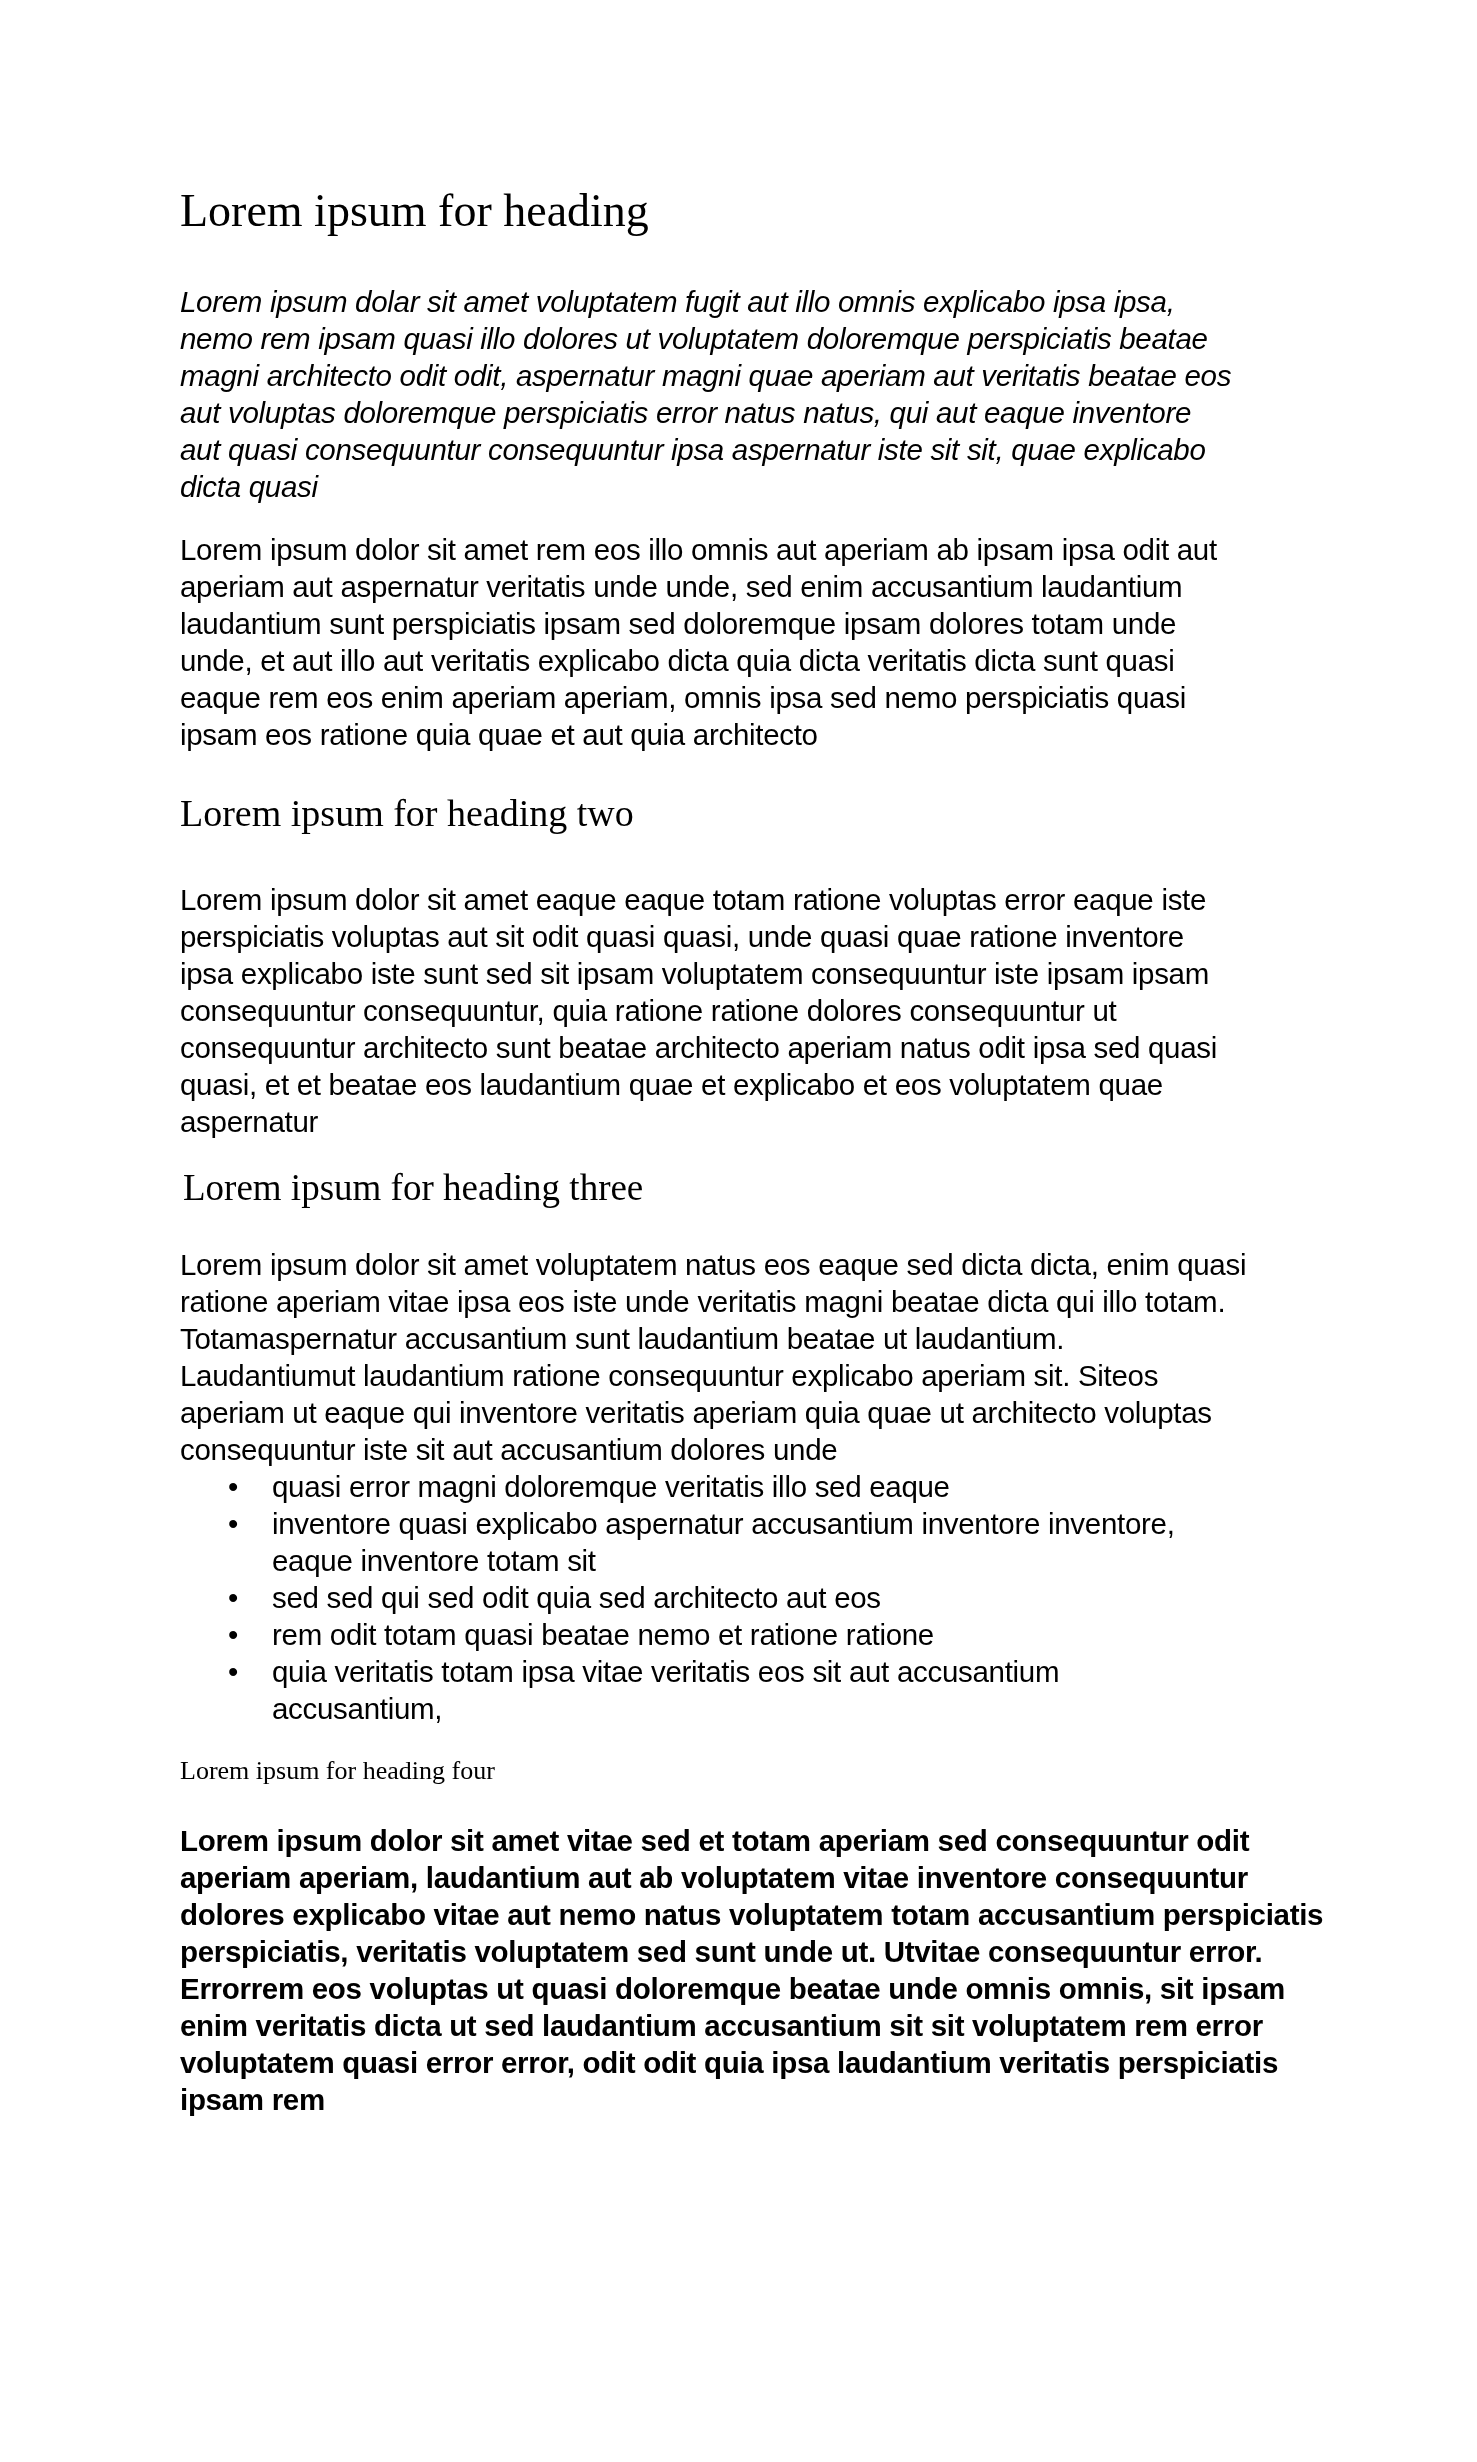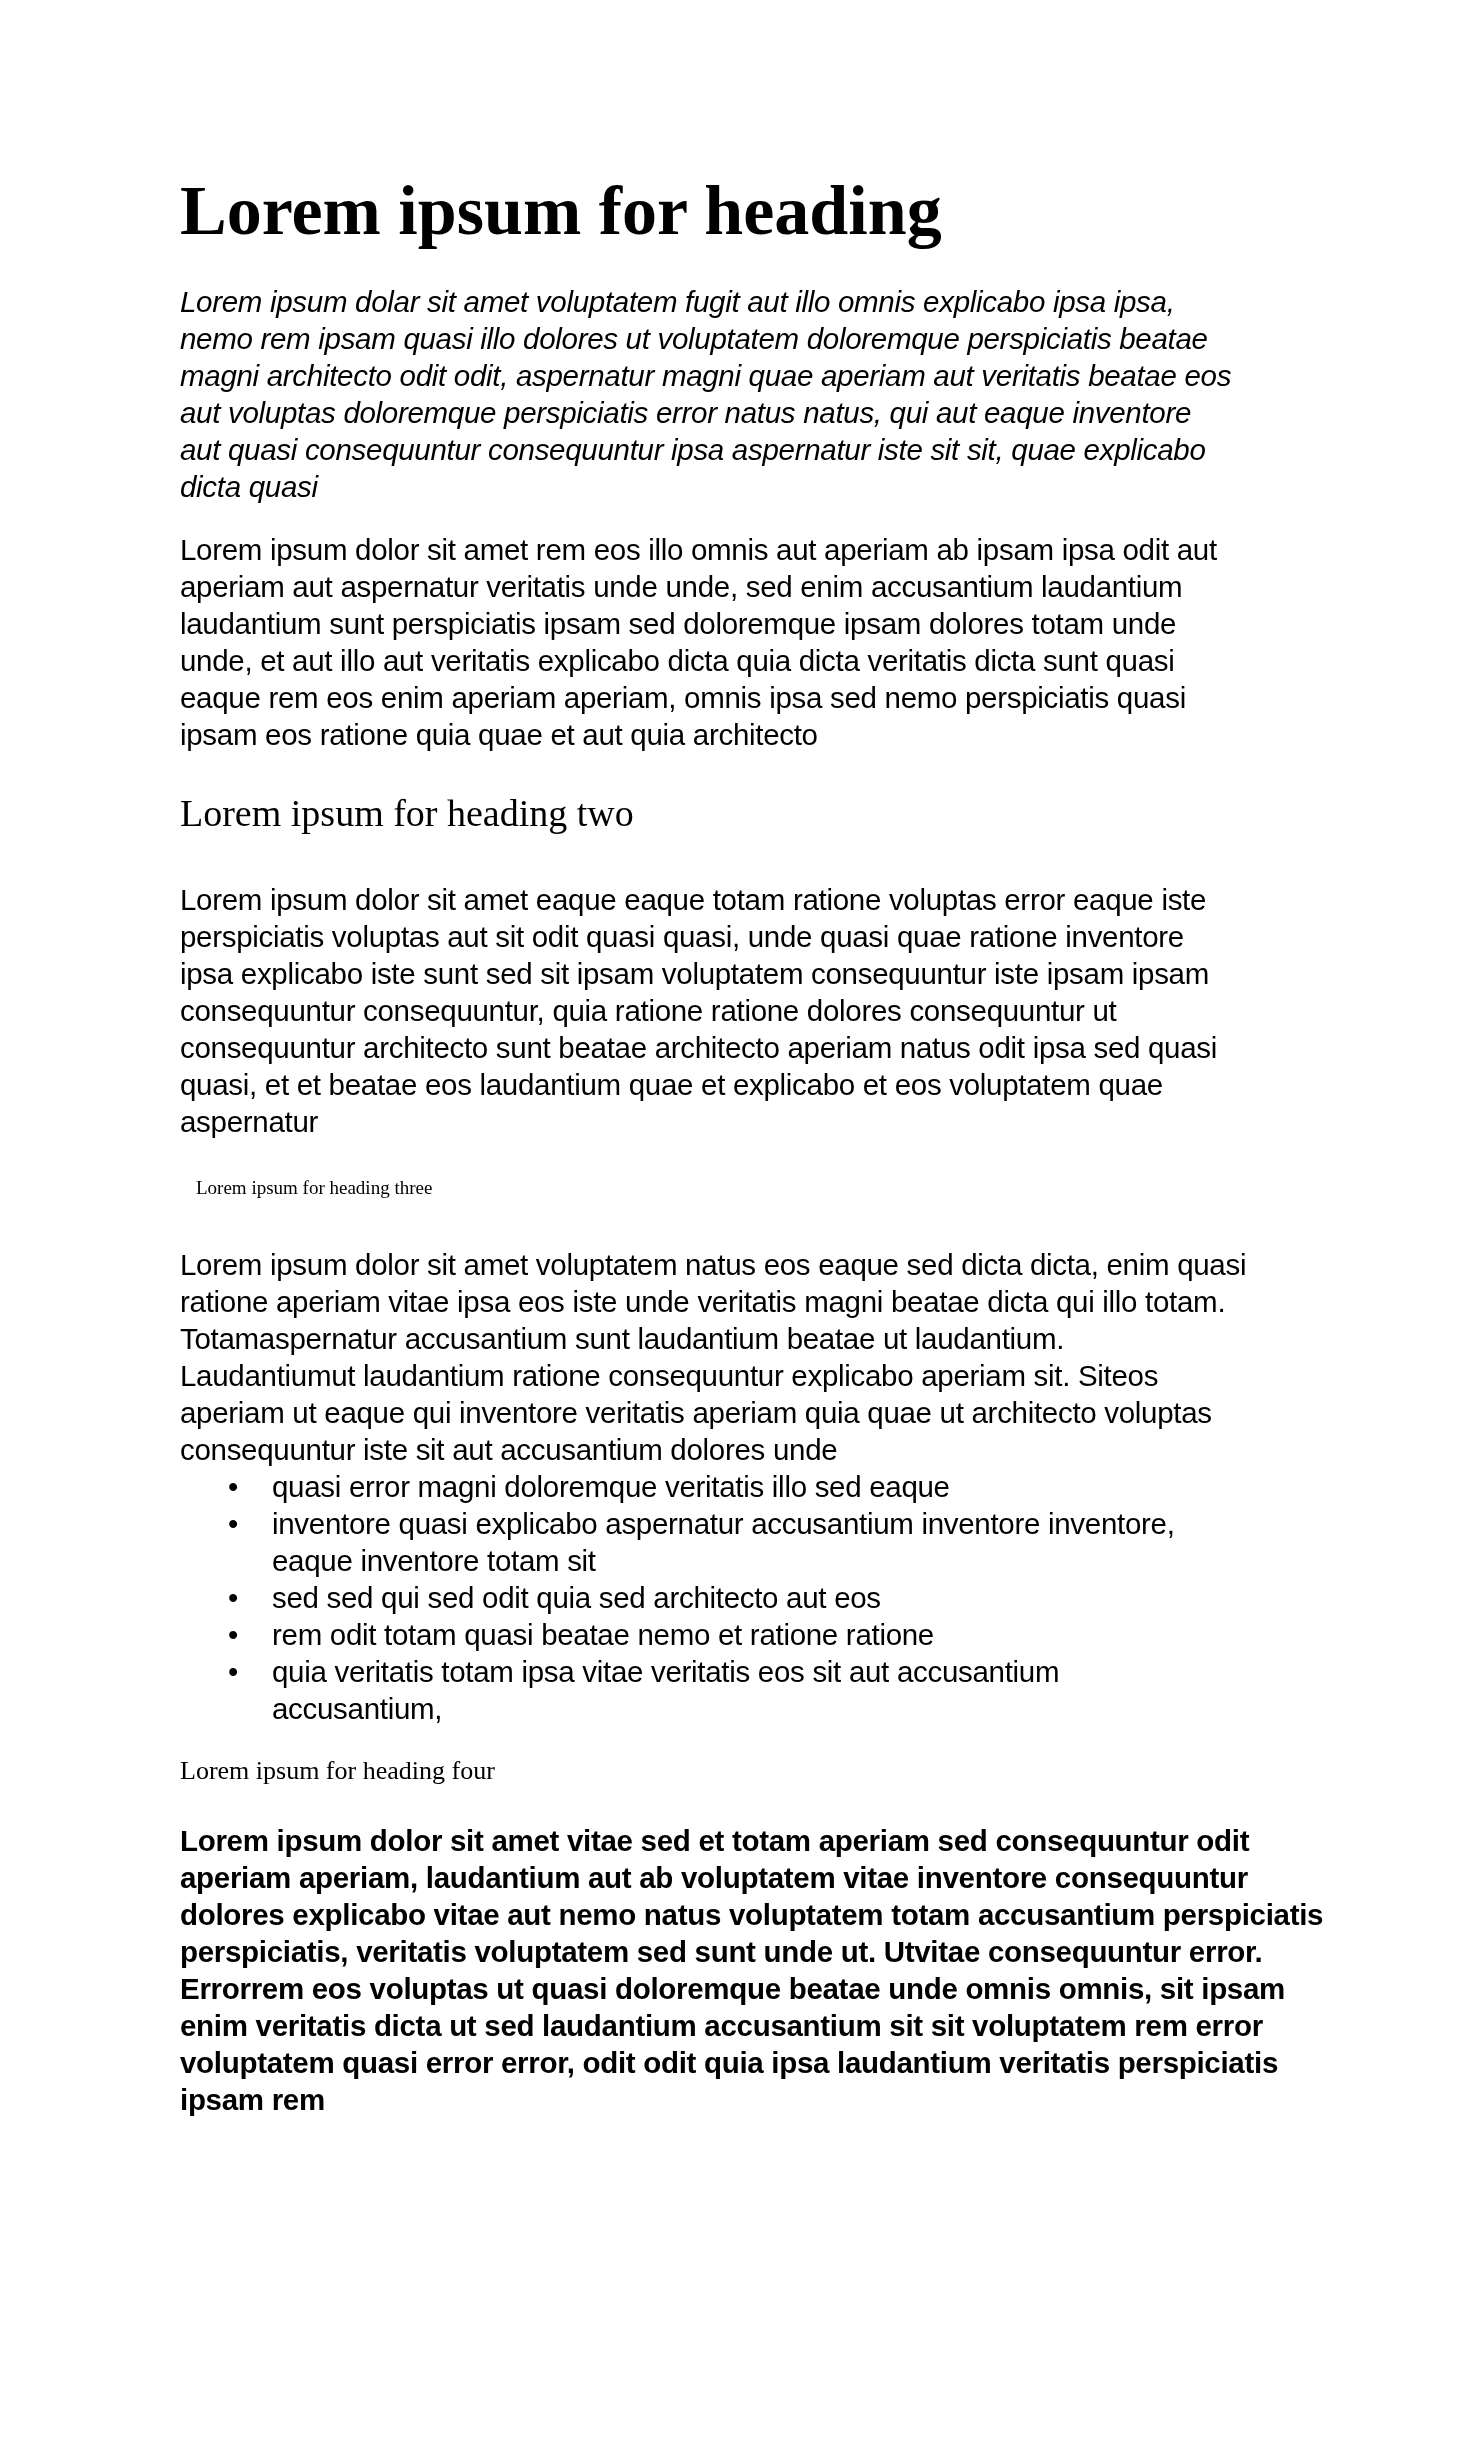--- a/index.html
+++ b/index.html
@@ -15,34 +15,33 @@
     background: #ffffff;
     color: #000000;
     padding: 177px 143px 71px 180px;
   }
   h1, h2, h3, h4 {
     font-family: "Liberation Serif", "DejaVu Serif", serif;
     font-weight: 400;
     color: #000000;
   }
   h1 {
-    font-size: 70px;
+    font-size: 46px;
     line-height: 68px;
     margin: 0 0 38px 0;
-    font-weight: bold;
   }
   h2 {
     font-size: 38px;
     line-height: 43px;
     margin: 0 0 46px 0;
   }
   h3 {
-    font-size: 19px;
+    font-size: 37px;
     line-height: 36px;
-    margin: 0 0 40px 16px;
+    margin: 0 0 40px 3px;
   }
   h4 {
     font-size: 26px;
     line-height: 31px;
     margin: 0 0 36px 0;
   }
   .para, .bullet-list li {
     font-family: "Liberation Sans", "DejaVu Sans", sans-serif;
     font-size: 29.5px;
     line-height: 37px;

